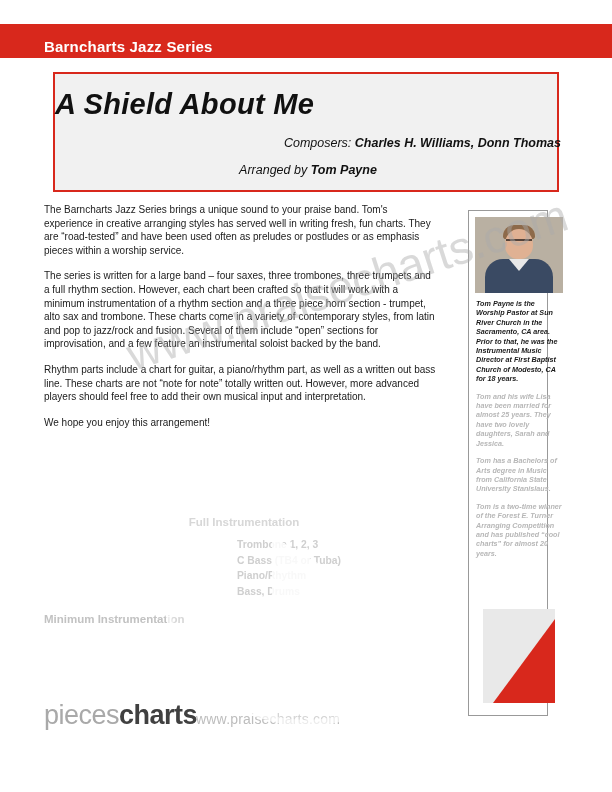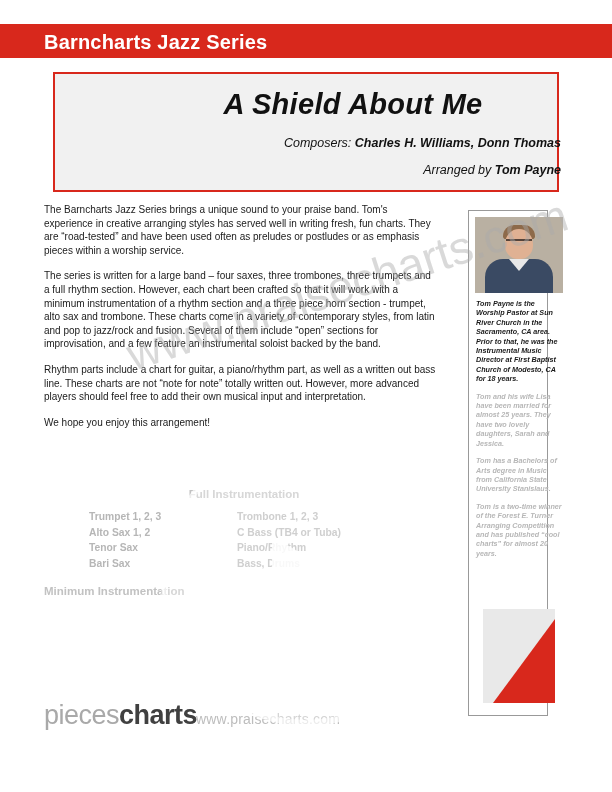--- a/index.html
+++ b/index.html
@@ -20,50 +20,48 @@
     position: absolute;
     left: 0;
     top: 24px;
     width: 612px;
     height: 34px;
     background: #d8281c;
   }
   .header-bar .title {
     position: absolute;
     left: 44px;
-    top: 7px;
+    top: 14px;
     color: #ffffff;
-    font-size: 20px;
+    font-size: 15px;
     font-weight: bold;
     letter-spacing: 0.2px;
   }
 
   
   .title-box {
     position: absolute;
     left: 53px;
     top: 72px;
     width: 506px;
     height: 120px;
     background: #f1f1f1;
     border: 2px solid #d8281c;
     box-sizing: border-box;
   }
   .song-title {
     position: absolute;
     left: 0;
     top: 14px;
     width: 506px;
-    text-align: center;
     font-size: 29px;
     font-weight: bold;
     font-style: italic;
     color: #111111;
     letter-spacing: 0.3px;
-    margin-left: 45px;
   }
   .composers-line {
     position: absolute;
     left: 0;
     top: 62px;
     width: 506px;
     text-align: right;
     font-size: 12.5px;
     color: #111111;
   }
@@ -73,21 +71,21 @@
   }
   .composers-line .names {
     font-weight: bold;
     font-style: italic;
   }
   .arranger-line {
     position: absolute;
     left: 0;
     top: 89px;
     width: 506px;
-    text-align: right;
+    text-align: center;
     font-size: 12.5px;
     color: #111111;
   }
   .arranger-line .lbl {
     font-style: italic;
   }
   .arranger-line .names {
     font-weight: bold;
     font-style: italic;
   }
@@ -105,21 +103,21 @@
   }
   .body-copy p {
     margin: 0 0 12px 0;
   }
   .body-copy p:last-child { margin-bottom: 0; }
 
   
   .instr-block {
     position: absolute;
     left: 44px;
-    top: 488px;
+    top: 516px;
     width: 400px;
     color: #b9b9b9;
   }
   .instr-head {
     text-align: center;
     font-size: 11.5px;
     font-weight: bold;
     margin-bottom: 9px;
     color: #c2c2c2;
   }
@@ -322,26 +320,20 @@
 <div class="body-copy">
   <p>The Barncharts Jazz Series brings a unique sound to your praise band. Tom's experience in creative arranging styles has served well in writing fresh, fun charts. They are “road-tested” and have been used often as preludes or postludes or as emphasis pieces within a worship service.</p>
   <p>The series is written for a large band – four saxes, three trombones, three trumpets and a full rhythm section. However, each chart been crafted so that it will work with a minimum instrumentation of a rhythm section and a three piece horn section - trumpet, alto sax and trombone. These charts come in a variety of contemporary styles, from latin and pop to jazz/rock and fusion. Several of them include “open” sections for improvisation, and a few feature an instrumental soloist backed by the band.</p>
   <p>Rhythm parts include a chart for guitar, a piano/rhythm part, as well as a written out bass line. These charts are not “note for note” totally written out. However, more advanced players should feel free to add their own musical input and interpretation.</p>
   <p>We hope you enjoy this arrangement!</p>
 </div>
 
 <div class="instr-block">
   <div class="instr-head">Full Instrumentation</div>
   <div class="instr-cols">
-    <div class="instr-col-left">
-      <div>Trumpet 1, 2, 3</div>
-      <div>Alto Sax 1, 2</div>
-      <div>Tenor Sax</div>
-      <div>Bari Sax</div>
-    </div>
     <div class="instr-col-right">
       <div>Trombone 1, 2, 3</div>
       <div>C Bass (TB4 or Tuba)</div>
       <div>Piano/Rhythm</div>
       <div>Bass, Drums</div>
     </div>
   </div>
   <div class="instr-head2">Minimum Instrumentation</div>
 </div>
 

